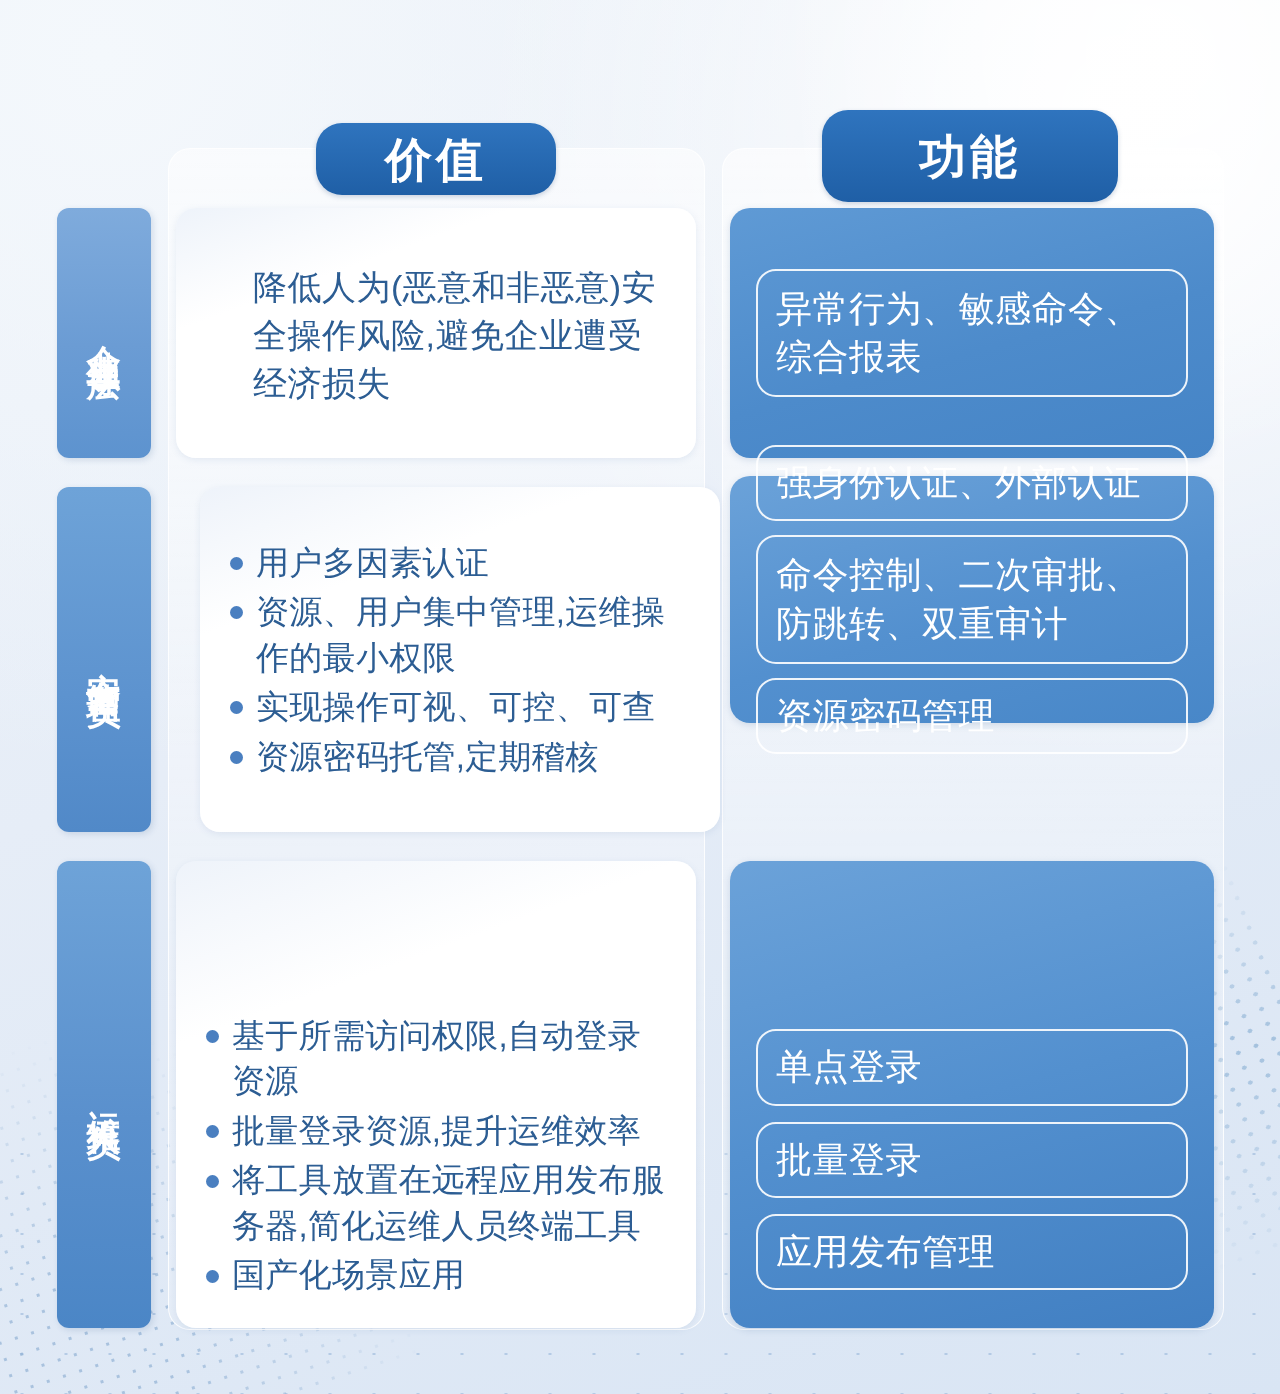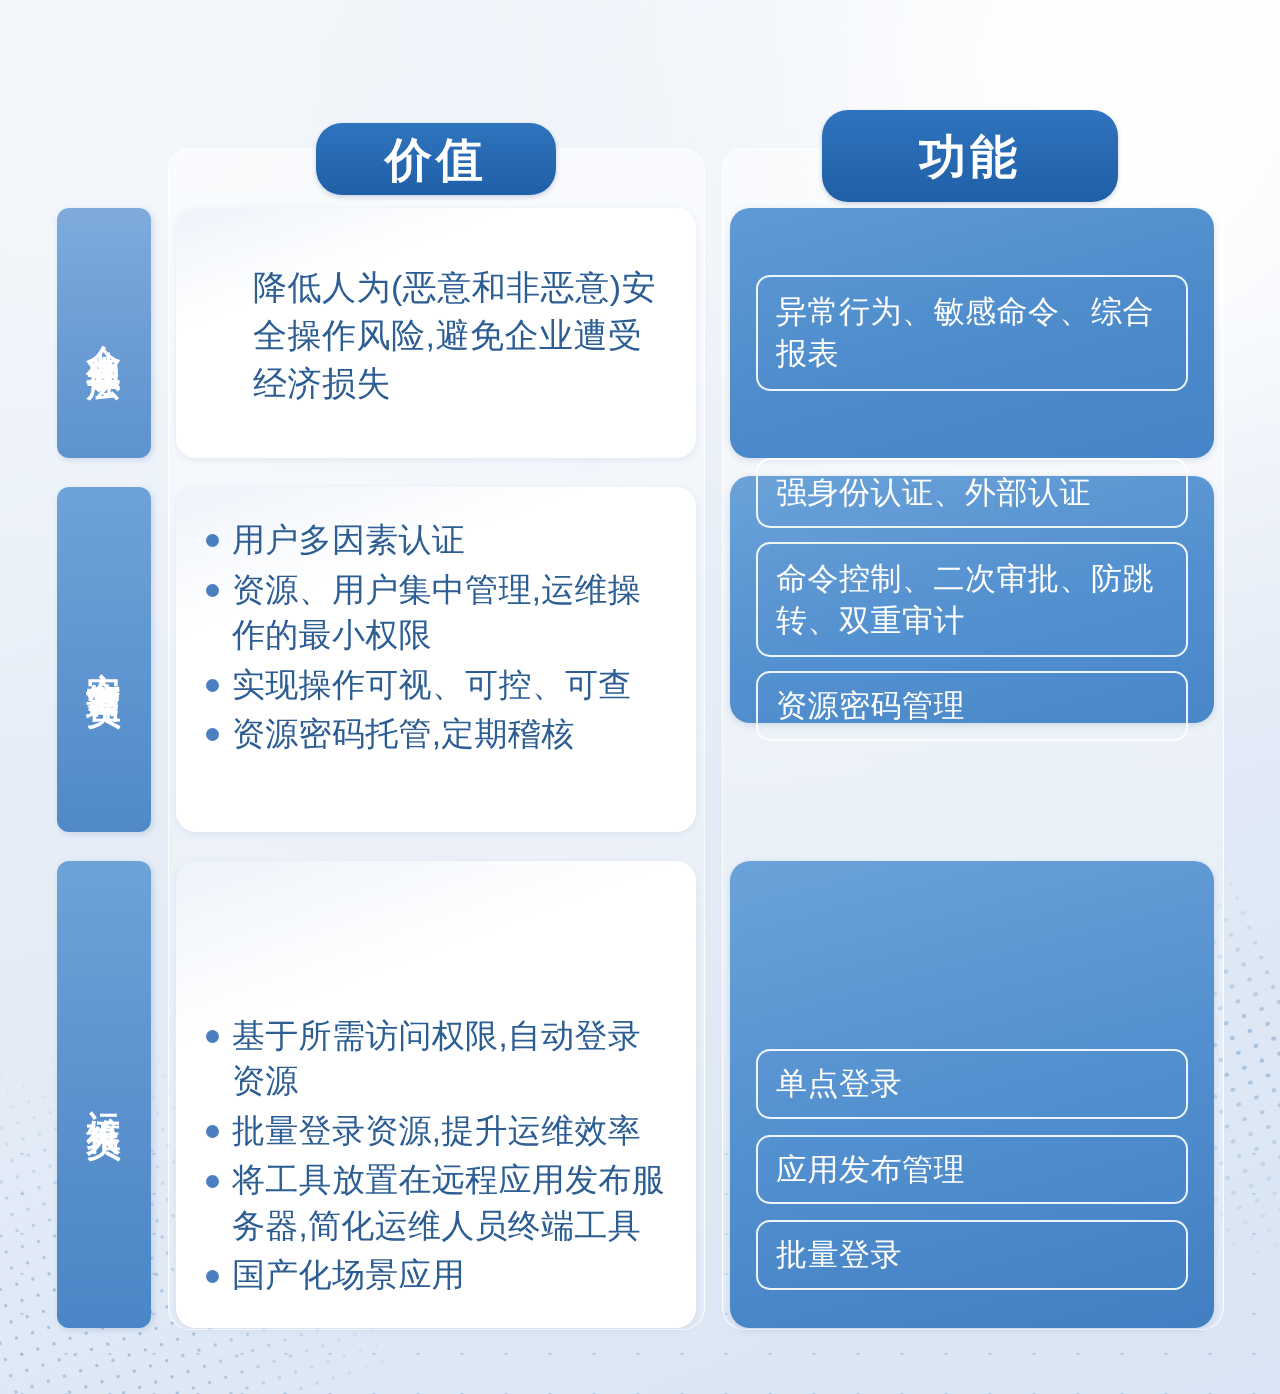--- a/index.html
+++ b/index.html
@@ -94,21 +94,21 @@
   .value-card{
     position:absolute;left:176px;width:520px;z-index:4;
     background:linear-gradient(160deg,#eef3fa 0%,#ffffff 28%,#ffffff 100%);
     border-radius:20px;
     box-shadow:0 2px 7px rgba(90,125,170,.12);
     box-sizing:border-box;
     padding:30px 26px 26px 26px;
     color:#2c5d93;
   }
   #value-0{top:208px;height:250px;display:flex;align-items:center;}
-  #value-1{top:487px;height:345px;display:flex;align-items:flex-start;}
+  #value-1{top:487px;height:345px;display:flex;align-items:center;margin-left:24px;}
   #value-2{top:861px;height:467px;display:flex;align-items:flex-end;}
 
   .para{
     font-size:34px;line-height:1.42;color:#2c5d93;
     letter-spacing:.5px;padding-left:4px;margin-left:47px;
   }
   ul.bullets{list-style:none;margin:0;padding:0;width:100%;}
   ul.bullets li{
     position:relative;
     padding-left:30px;
@@ -131,23 +131,23 @@
     gap:14px;
     padding:24px 26px;
     box-shadow:0 2px 7px rgba(60,100,150,.18);
   }
   #func-0{top:208px;height:250px;background:linear-gradient(165deg,#5f9ad5 0%,#4d8bcb 55%,#4584c6 100%);}
   #func-1{top:476px;height:247px;background:linear-gradient(165deg,#6ba2d9 0%,#5390cf 55%,#4887c8 100%);}
   #func-2{top:861px;height:467px;background:linear-gradient(165deg,#6ba2d9 0%,#5390cf 50%,#417fc2 100%);}
 
   .pill{
     border:2px solid rgba(255,255,255,.9);
-    border-radius:14px;
+    border-radius:20px;
     color:#ffffff;
-    font-size:31px;line-height:1.34;
+    font-size:36px;line-height:1.34;
     letter-spacing:.5px;
     padding:12px 18px;
     box-sizing:border-box;
   }
   .pill.tall{padding:14px 18px;}
   #func-2{justify-content:flex-end;padding-bottom:38px;gap:16px;}
 </style>
 </head>
 <body>
 
@@ -220,15 +220,15 @@
     </li>
     <li>
       <span class="dot"></span>
       <span>国产化场景应用</span>
     </li>
   </ul>
 </div>
 
 <div class="func-card" id="func-2">
   <div class="pill">单点登录</div>
+  <div class="pill">批量登录</div>
   <div class="pill">应用发布管理</div>
-  <div class="pill">批量登录</div>
 </div>
 
 </body></html>

